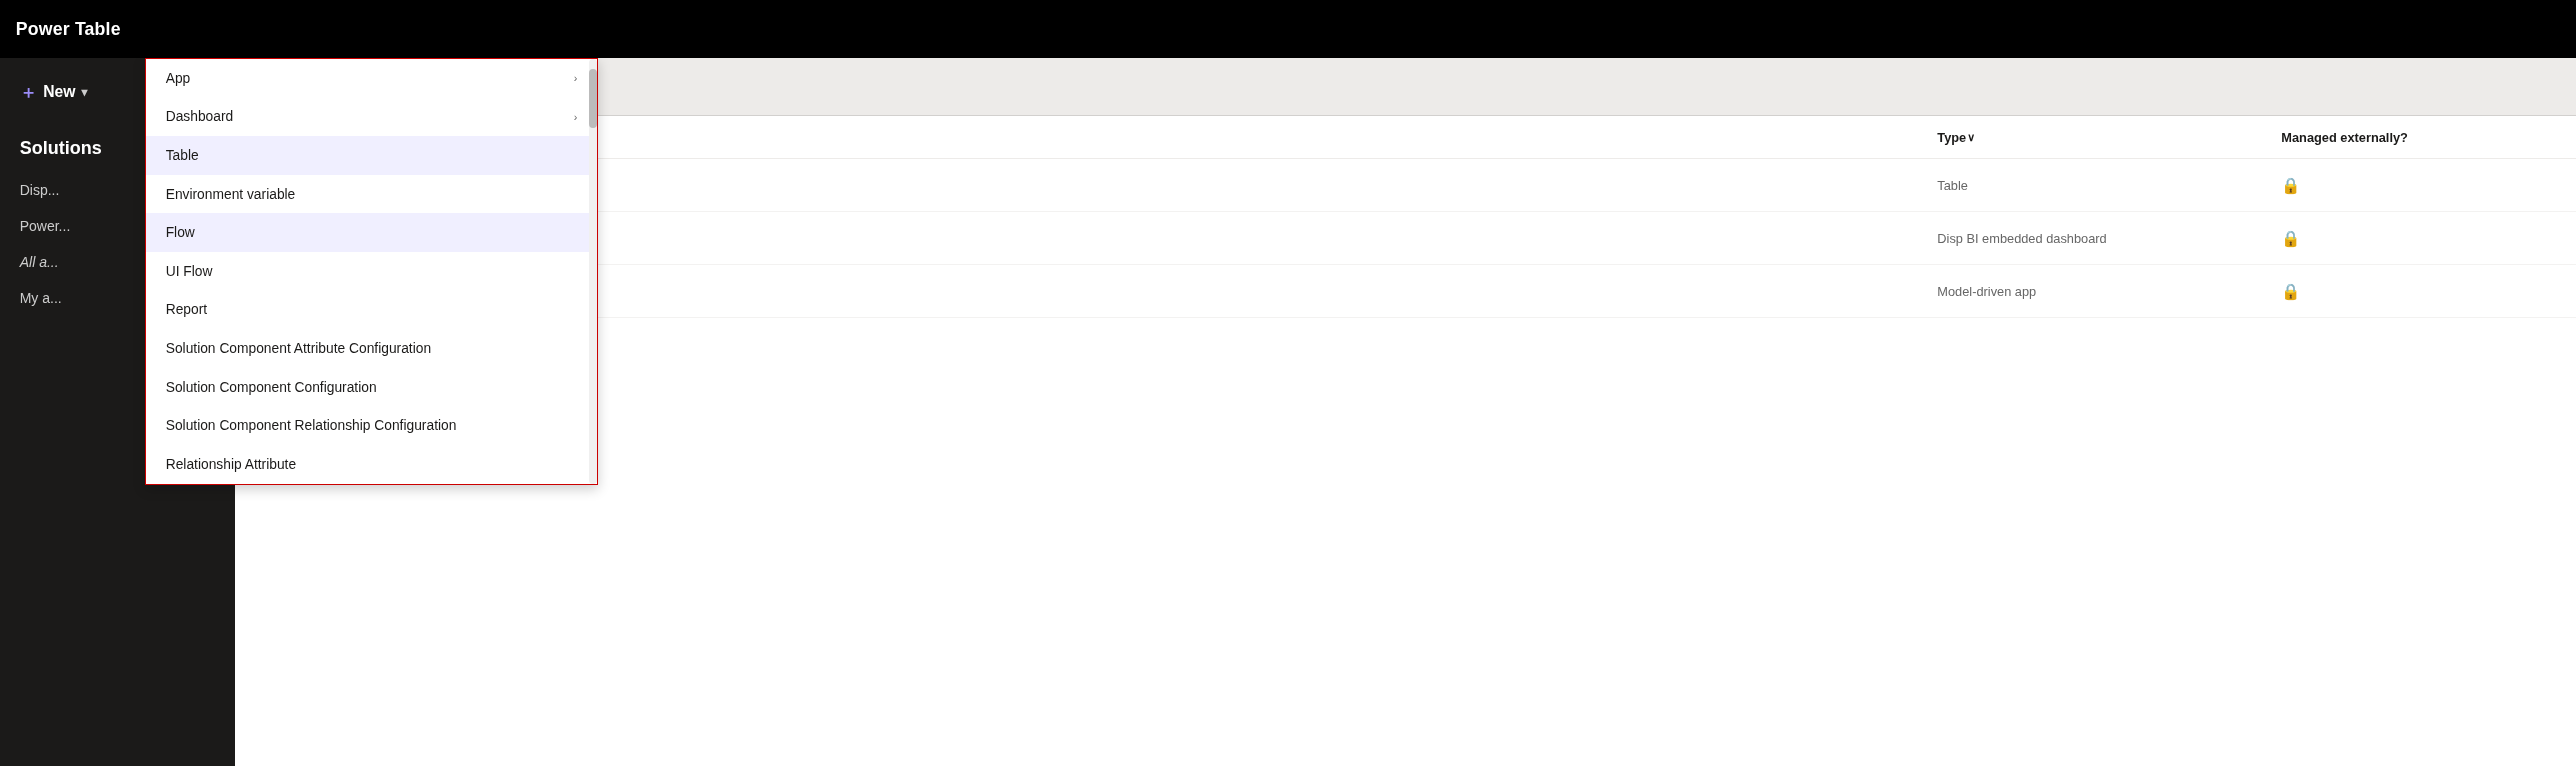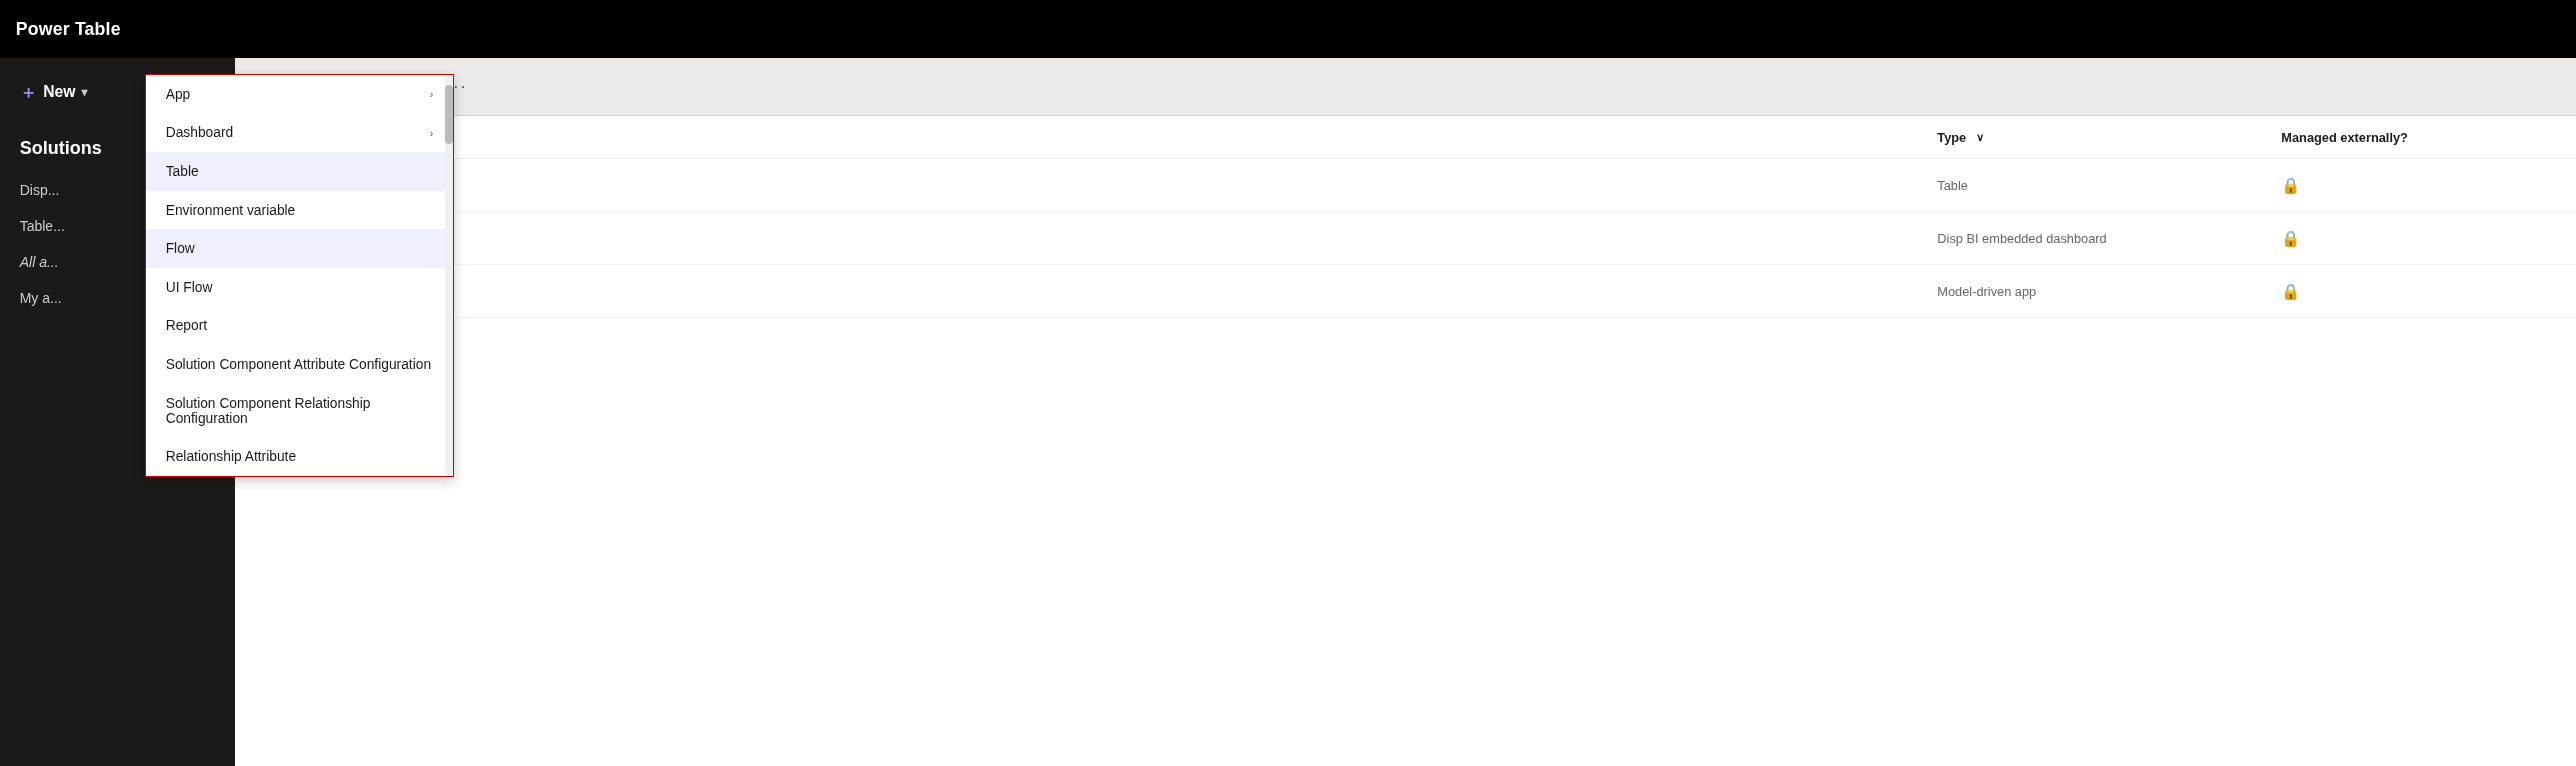--- a/index.html
+++ b/index.html
@@ -96,28 +96,27 @@
       font-size: 14px;
       color: #ccc;
       line-height: 2;
     }
 
     
     .dropdown-overlay {
       position: absolute;
       left: 145px;
       top: 58px;
-      width: 309px;
+      width: 453px;
       background: #fff;
       border: 1.5px solid #c00;
       box-shadow: 0 3.9px 11.8px rgba(0,0,0,0.2);
       z-index: 100;
       display: flex;
       flex-direction: column;
-      margin-top: 16px;
     }
     .dropdown-item {
       padding: 11.8px 19.7px;
       font-size: 13.8px;
       color: #1b1a19;
       cursor: pointer;
       display: flex;
       align-items: center;
       justify-content: space-between;
     }
@@ -195,21 +194,21 @@
     .table-header {
       display: flex;
       align-items: center;
       height: 43px;
       border-bottom: 1px solid #edebe9;
       padding: 0 19.7px;
       background: #fff;
     }
     .col-dots { width: 59px; color: #666; }
     .col-name { flex: 1; font-size: 12.8px; font-weight: 600; color: #1b1a19; }
-    .col-type { width: 344px; font-size: 12.8px; font-weight: 600; color: #1b1a19; display: flex; align-items: center; gap: 10px; }
+    .col-type { width: 344px; font-size: 12.8px; font-weight: 600; color: #1b1a19; display: flex; align-items: center; gap: 1px; }
     .col-managed { width: 275px; font-size: 12.8px; font-weight: 700; color: #1b1a19; }
 
     .table-row {
       display: flex;
       align-items: center;
       height: 53px;
       border-bottom: 1px solid #f3f2f1;
       padding: 0 19.7px;
       background: #fff;
     }
@@ -230,21 +229,21 @@
 
   <div class="sidebar">
     <button class="sidebar-new-btn">
       <span class="plus-icon">＋</span>
       <span>New</span>
       <span class="chevron-down">▾</span>
     </button>
     <div class="sidebar-label">Solutions</div>
     <div class="sidebar-section-items">
       <div style="padding:3.9px 0;cursor:pointer;">Disp...</div>
-      <div style="padding:3.9px 0;cursor:pointer;">Table...</div>
+      <div style="padding:3.9px 0;cursor:pointer;">Power...</div>
       <div style="padding:3.9px 0;cursor:pointer;font-style:italic;">All a...</div>
       <div style="padding:3.9px 0;cursor:pointer;">My a...</div>
     </div>
   </div>
 
   <div class="dropdown-overlay">
 
     <div class="dropdown-item">
       <span>App</span>
       <span class="chevron-right">›</span>
@@ -272,20 +271,23 @@
     </div>
 
     <div class="dropdown-item">
       <span>Report</span>
     </div>
 
     <div class="dropdown-item">
       <span>Solution Component Attribute Configuration</span>
     </div>
 
+    <div class="dropdown-item">
+      <span>Solution Component Configuration</span>
+    </div>
 
     <div class="dropdown-item">
       <span>Solution Component Relationship Configuration</span>
     </div>
 
     <div class="dropdown-item">
       <span>Relationship Attribute</span>
     </div>
 
     <div class="dropdown-scrollbar">

